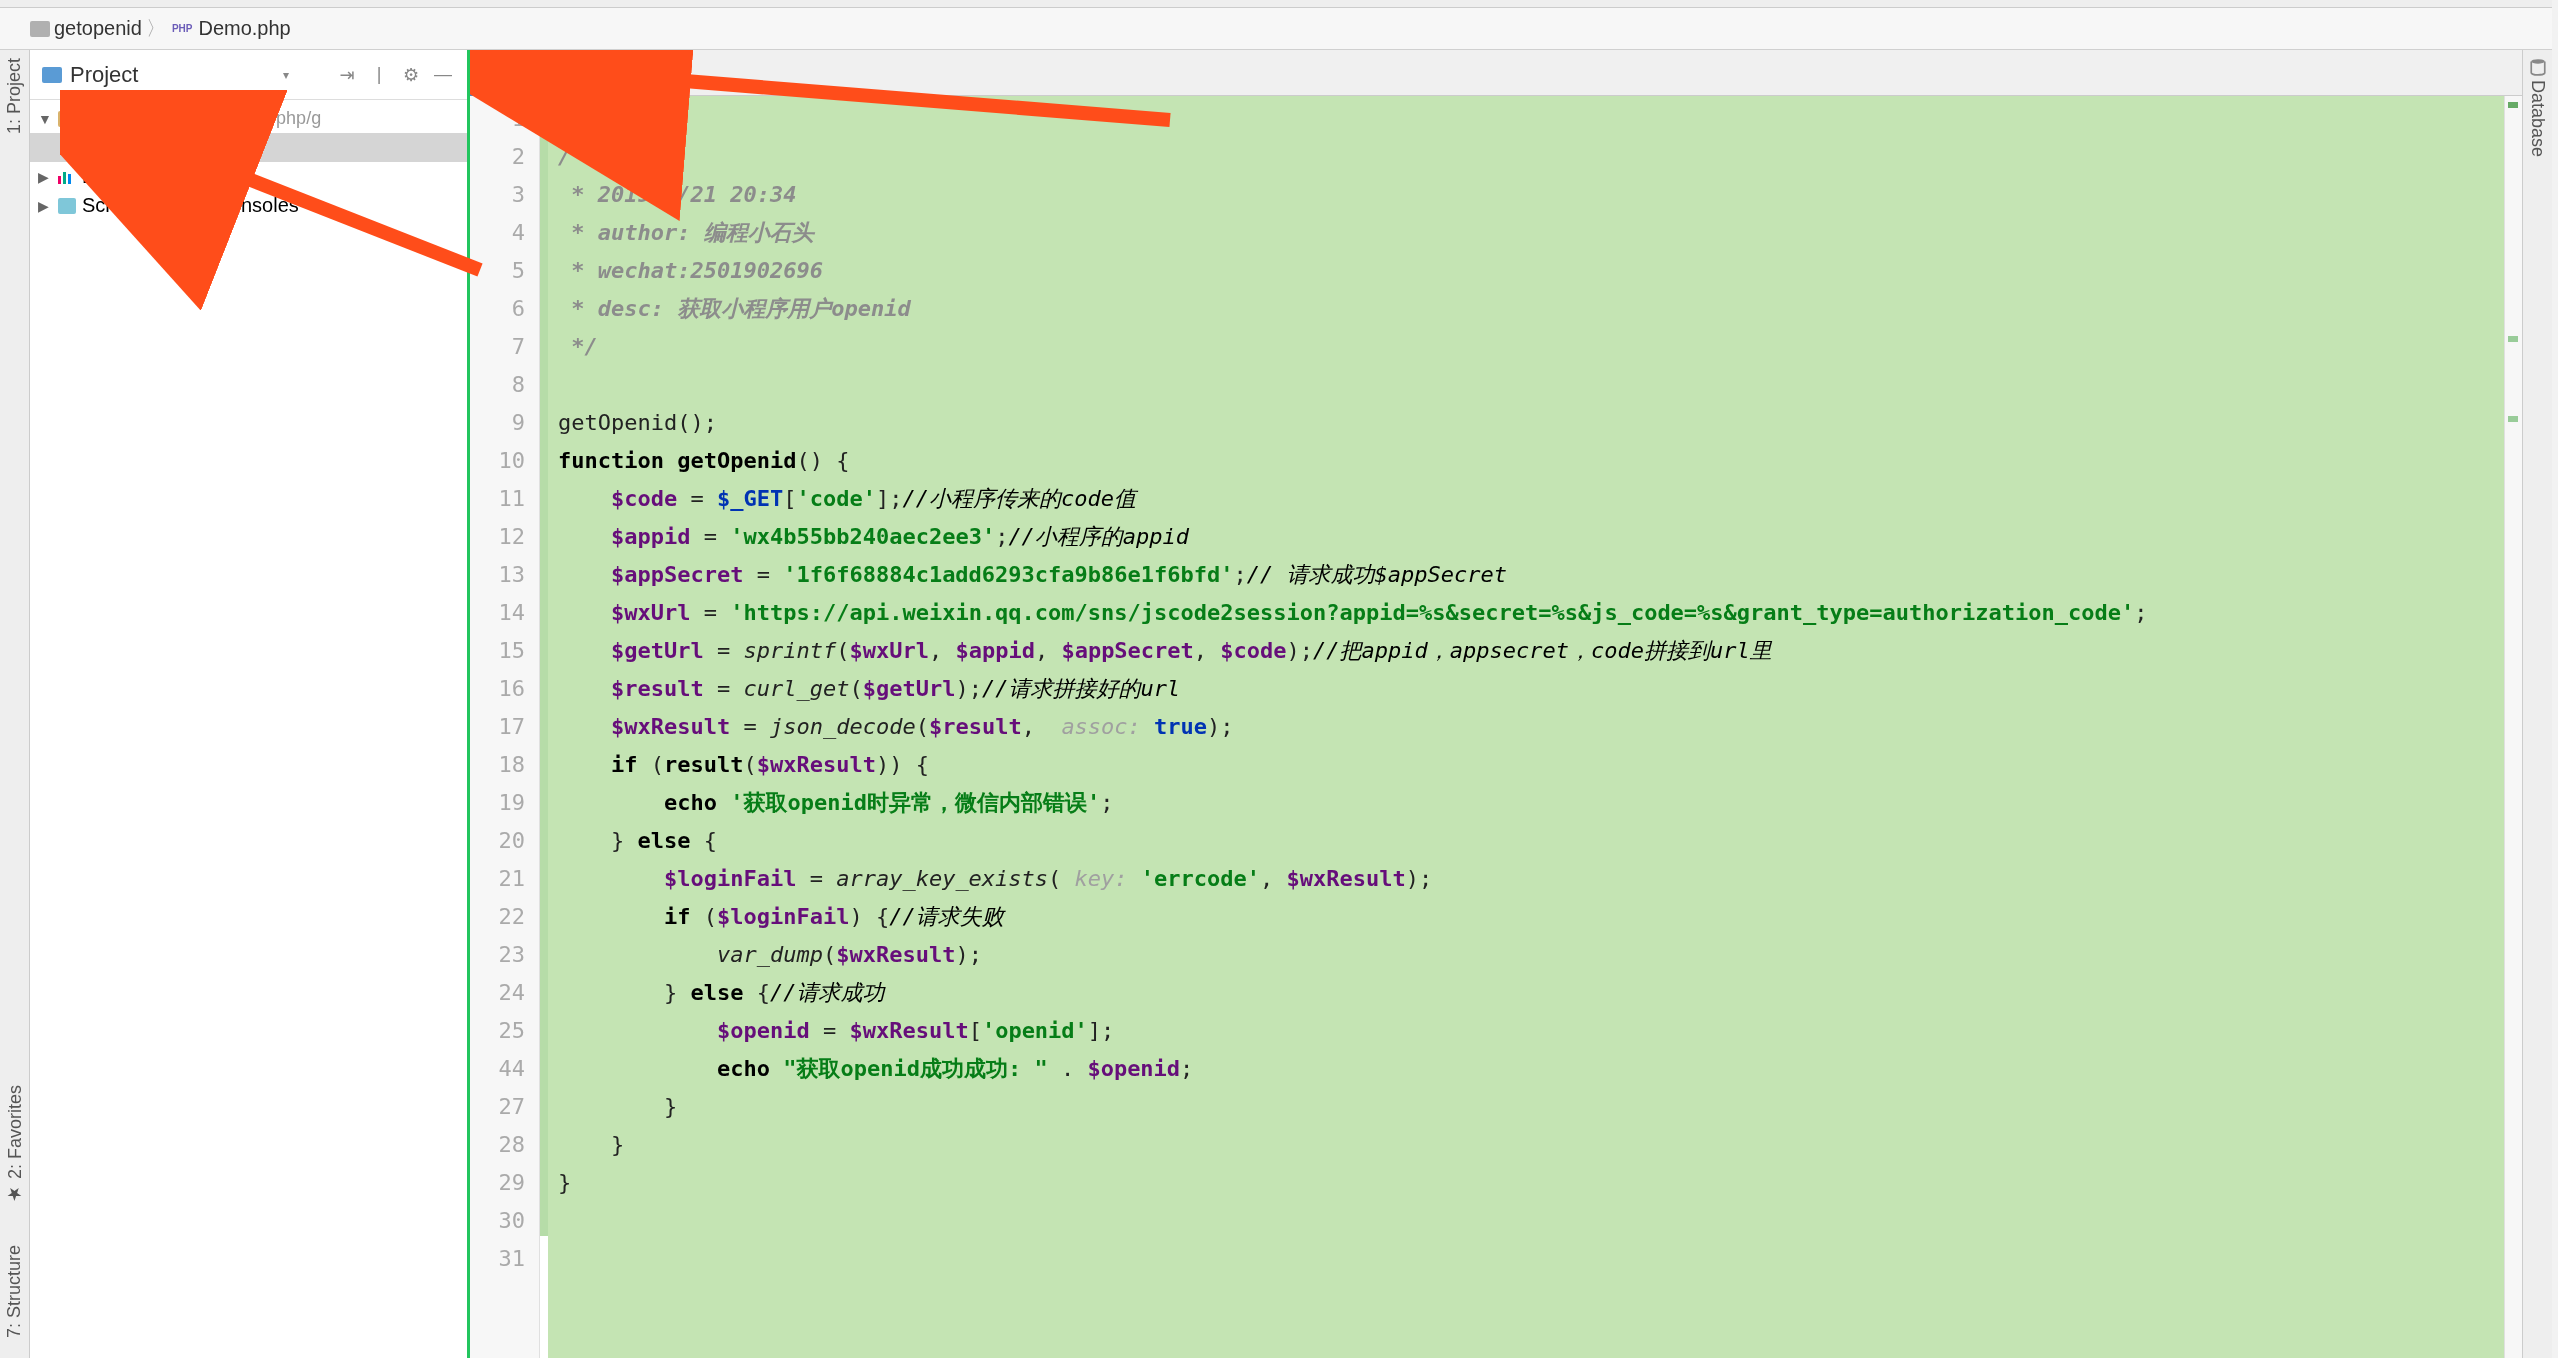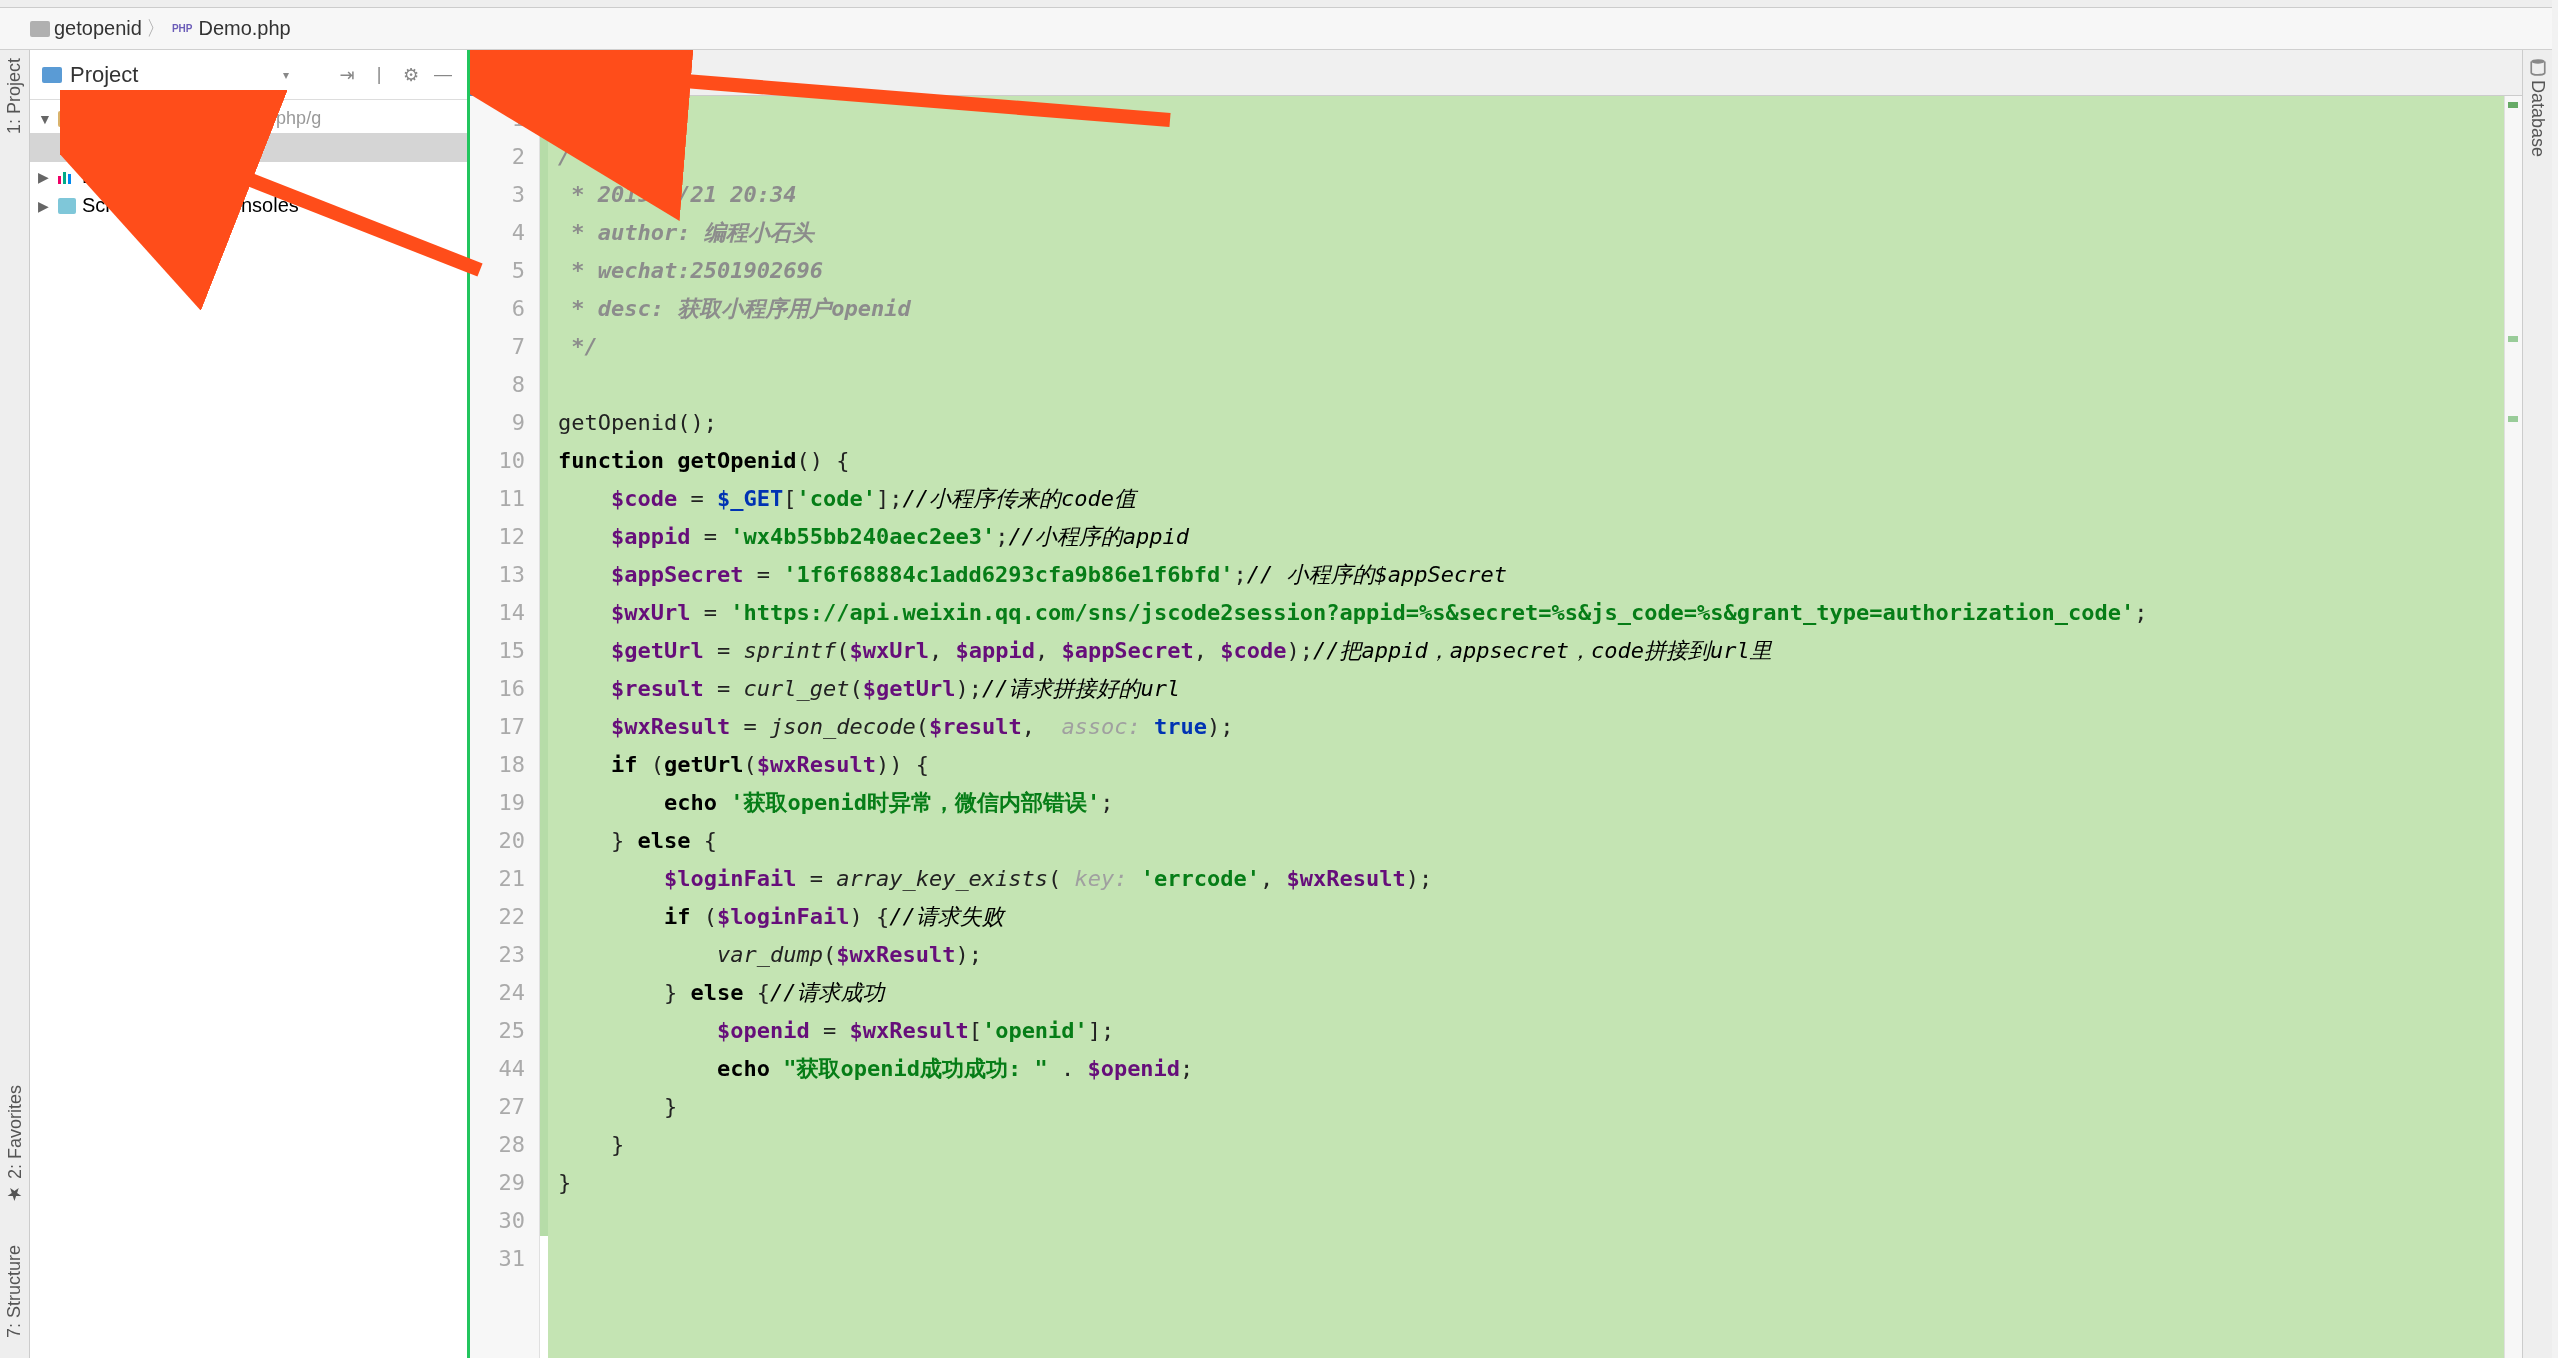--- a/index.html
+++ b/index.html
@@ -228,26 +228,26 @@
 <span class="doc"> * 2019/9/21 20:34</span>
 <span class="doc"> * author: 编程小石头</span>
 <span class="doc"> * wechat:2501902696</span>
 <span class="doc"> * desc: 获取小程序用户openid</span>
 <span class="doc"> */</span>
 
 <span>getOpenid();</span>
 <span class="kw">function</span> <span class="fn-def">getOpenid</span><span>() {</span>
     <span class="var">$code</span><span> = </span><span class="gvar">$_GET</span><span>[</span><span class="str">'code'</span><span>];</span><span class="com">//小程序传来的code值</span>
     <span class="var">$appid</span><span> = </span><span class="str">'wx4b55bb240aec2ee3'</span><span>;</span><span class="com">//小程序的appid</span>
-    <span class="var">$appSecret</span><span> = </span><span class="str">'1f6f68884c1add6293cfa9b86e1f6bfd'</span><span>;</span><span class="com">// 小程序的$appSecret</span>
+    <span class="var">$appSecret</span><span> = </span><span class="str">'1f6f68884c1add6293cfa9b86e1f6bfd'</span><span>;</span><span class="com">// 请求成功$appSecret</span>
     <span class="var">$wxUrl</span><span> = </span><span class="str">'https://api.weixin.qq.com/sns/jscode2session?appid=%s&amp;secret=%s&amp;js_code=%s&amp;grant_type=authorization_code'</span><span>;</span>
     <span class="var">$getUrl</span><span> = </span><span class="call">sprintf</span><span>(</span><span class="var">$wxUrl</span><span>, </span><span class="var">$appid</span><span>, </span><span class="var">$appSecret</span><span>, </span><span class="var">$code</span><span>);</span><span class="com">//把appid，appsecret，code拼接到url里</span>
     <span class="var">$result</span><span> = </span><span class="call">curl_get</span><span>(</span><span class="var">$getUrl</span><span>);</span><span class="com">//请求拼接好的url</span>
     <span class="var">$wxResult</span><span> = </span><span class="call">json_decode</span><span>(</span><span class="var">$result</span><span>,  </span><span class="hint">assoc: </span><span class="bool">true</span><span>);</span>
-    <span class="kw">if</span><span> (</span><span class="kw">getUrl</span><span>(</span><span class="var">$wxResult</span><span>)) {</span>
+    <span class="kw">if</span><span> (</span><span class="kw">result</span><span>(</span><span class="var">$wxResult</span><span>)) {</span>
         <span class="kw">echo</span><span> </span><span class="str">'获取openid时异常，微信内部错误'</span><span>;</span>
     <span>} </span><span class="kw">else</span><span> {</span>
         <span class="var">$loginFail</span><span> = </span><span class="call">array_key_exists</span><span>( </span><span class="hint">key: </span><span class="str">'errcode'</span><span>, </span><span class="var">$wxResult</span><span>);</span>
         <span class="kw">if</span><span> (</span><span class="var">$loginFail</span><span>) {</span><span class="com">//请求失败</span>
             <span class="call">var_dump</span><span>(</span><span class="var">$wxResult</span><span>);</span>
         <span>} </span><span class="kw">else</span><span> {</span><span class="com">//请求成功</span>
             <span class="var">$openid</span><span> = </span><span class="var">$wxResult</span><span>[</span><span class="str">'openid'</span><span>];</span>
             <span class="kw">echo</span><span> </span><span class="str">"获取openid成功成功: "</span><span> . </span><span class="var">$openid</span><span>;</span>
         <span>}</span>
     <span>}</span>

